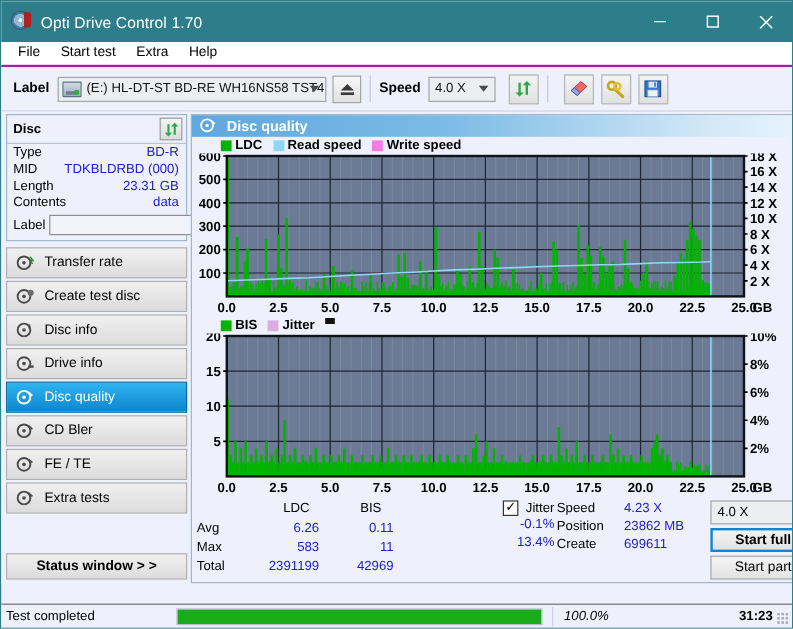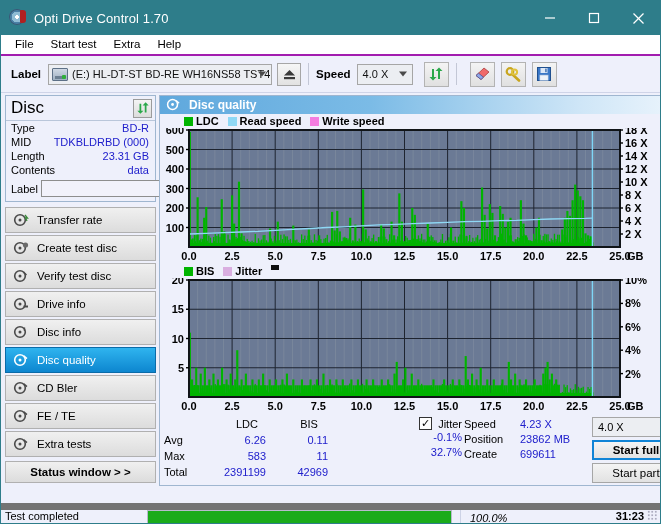--- a/index.html
+++ b/index.html
@@ -142,21 +142,21 @@
   }
   #disc-panel {
     border: 1px solid #9fb6d0;
     background: #eef0fb;
   }
   #disc-panel-head {
     display:flex; align-items:center; justify-content: space-between;
     padding: 2px 3px 2px 5px;
     border-bottom: 1px solid #b9c6da;
   }
-  #disc-panel-head .ttl { font-weight: normal; font-size: 17px; }
+  #disc-panel-head .ttl { font-weight: bold; font-size: 11px; }
   #refresh-btn {
     width: 19px; height: 19px;
     background: linear-gradient(#f4f4f4, #dcdcdc);
     border: 1px solid #9b9b9b;
     display:flex;align-items:center;justify-content:center;
   }
   .disc-row {
     display:flex; justify-content: space-between; align-items:center;
     padding: 1px 6px 1px 5px;
     font-size: 11px;
@@ -283,22 +283,22 @@
     border: 1px solid #a6a6a6;
     display:flex;align-items:center;justify-content:center;
     font-size: 11.5px;
   }
 
   
   #statusbar {
     position: absolute; left:0; bottom:0;
     width: 659px; height: 20px;
     background: #eef0fb;
-    border-top: 7px solid #737373;
-    display:flex; 
+    border-top: 1px solid #737373;
+    display:flex; align-items:center;
     font-size: 11px;
   }
   #status-text { width: 146px; padding-left: 4px; color:#000; }
   #progress-outer {
     width: 305px; height: 14px; background:#f4f4f8;
     border: 1px solid #b7bbcc; position: relative;
   }
   #progress-fill { height: 100%; background: #1aab1a; width: 100%; }
   #progress-pct { width: 78px; text-align:left; padding-left: 9px; color:#000; border-left:1px solid #cdd3e6; margin-left:8px; height:16px; line-height:16px;font-style:italic;}
   #elapsed { flex:1; text-align: right; padding-right: 16px; color:#000;font-weight:bold; }
@@ -450,44 +450,34 @@
                 <circle cx="12.5" cy="5" r="2.6" fill="#6b6b6b"></circle>
               </svg>
           </span>
           <span>Create test disc</span>
         </div>
         <div class="nav-item">
           <span class="nav-ico">
             <svg width="16" height="16" viewBox="0 0 16 16">
                 <circle cx="7" cy="8" r="5.3" fill="none" stroke="#4a4a4a" stroke-width="1.6"></circle>
                 <circle cx="7" cy="8" r="1.5" fill="#4a4a4a"></circle>
-                <path d="M10.5 4 L13.5 7" stroke="#4a4a4a" stroke-width="1.4"></path>
+                <path d="M11.5 3.5 L11.5 7" stroke="#4a4a4a" stroke-width="1.4"></path>
               </svg>
           </span>
-          <span>Verify test disc</span>
+          <span>Disc info</span>
         </div>
         <div class="nav-item">
           <span class="nav-ico">
             <svg width="16" height="16" viewBox="0 0 16 16">
                 <circle cx="7" cy="8" r="5.3" fill="none" stroke="#4a4a4a" stroke-width="1.6"></circle>
                 <circle cx="7" cy="8" r="1.5" fill="#4a4a4a"></circle>
                 <rect x="10.5" y="9.5" width="4.5" height="2" fill="#4a4a4a"></rect>
               </svg>
           </span>
           <span>Drive info</span>
-        </div>
-        <div class="nav-item">
-          <span class="nav-ico">
-            <svg width="16" height="16" viewBox="0 0 16 16">
-                <circle cx="7" cy="8" r="5.3" fill="none" stroke="#4a4a4a" stroke-width="1.6"></circle>
-                <circle cx="7" cy="8" r="1.5" fill="#4a4a4a"></circle>
-                <path d="M11.5 3.5 L11.5 7" stroke="#4a4a4a" stroke-width="1.4"></path>
-              </svg>
-          </span>
-          <span>Disc info</span>
         </div>
         <div class="nav-item active">
           <span class="nav-ico">
             <svg width="16" height="16" viewBox="0 0 16 16">
                 <circle cx="7" cy="8" r="5.3" fill="none" stroke="#ffffff" stroke-width="1.6"></circle>
                 <circle cx="7" cy="8" r="1.5" fill="#ffffff"></circle>
                 <path d="M10.8 3.8 L14 6.6" stroke="#ffffff" stroke-width="1.4"></path>
               </svg>
           </span>
           <span>Disc quality</span>
@@ -1639,21 +1629,21 @@
           <div class="sg-val">2391199</div>
           <div class="sg-val">42969</div>
         </div>
 
         <div id="jitter-block">
           <div id="jitter-head">
             <span id="jitter-cb">✓</span>
             <span>Jitter</span>
           </div>
           <div class="jv">-0.1%</div>
-          <div class="jv">32.7%</div>
+          <div class="jv">13.4%</div>
         </div>
 
         <div id="speed-block">
           <div class="sp-row">
             <span class="sp-key">Speed</span>
             <span class="sp-val">4.23 X</span>
           </div>
           <div class="sp-row">
             <span class="sp-key">Position</span>
             <span class="sp-val">23862 MB</span>

